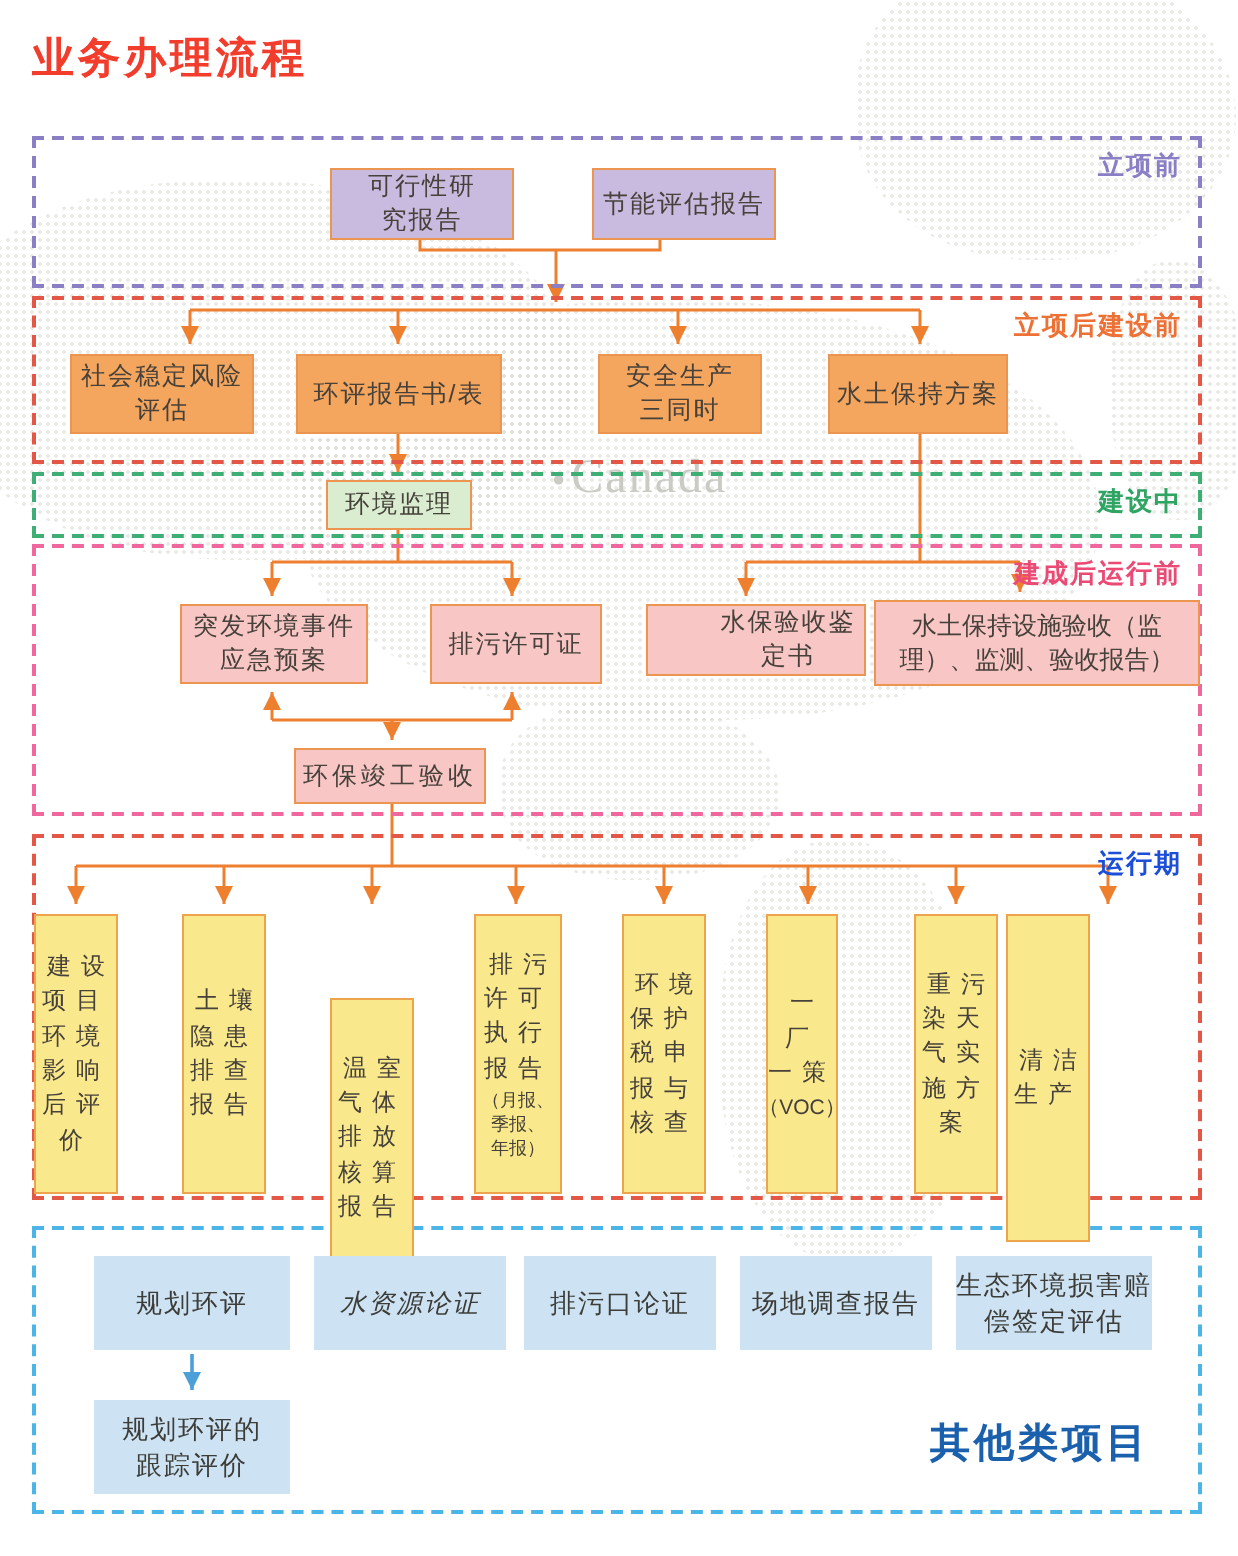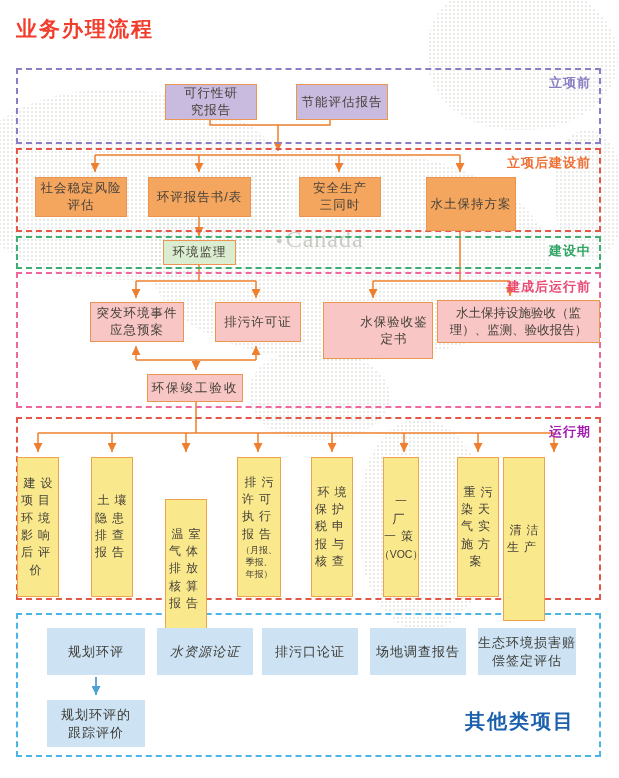--- a/index.html
+++ b/index.html
@@ -29,21 +29,21 @@
   .s3 { top:236px; height:33px;  border:2px dashed #3fae74; }
   .s4 { top:272px; height:136px; border:2px dashed #f0679d; }
   .s5 { top:417px; height:183px; border:2px dashed #e25746; }
   .s6 { top:613px; height:144px; border:2px dashed #4ab5e6; }
 
   .sec-label { position:absolute; top:4px; right:8px; font-size:13px; font-weight:bold; letter-spacing:1px; }
   .s1 .sec-label { color:#8a7ec4; }
   .s2 .sec-label { color:#ed7135; }
   .s3 .sec-label { color:#2fa463; }
   .s4 .sec-label { color:#ea4a74; }
-  .s5 .sec-label { color:#a21caf; }
+  .s5 .sec-label { color:#1d4ed8; }
   .s6 .sec-label { top:auto; right:24px; bottom:20px; font-size:20px; color:#1b60ad; letter-spacing:2px; }
 
   
   .box { position:absolute; z-index:3; display:flex; align-items:center; justify-content:center;
          text-align:center; white-space:pre-line; border:1px solid #ec9551;
          font-size:12.5px; line-height:1.35; color:#46413a; letter-spacing:1px; }
   .purple { background:#c9badf; }
   .orange { background:#f4a55e; }
   .green  { background:#daedd0; }
   .pink   { background:#f8c6c4; }
@@ -145,28 +145,28 @@
 
   <div class="box purple" style="left:165px; top:84px; width:92px; height:36px;">可行性研
 究报告</div>
   <div class="box purple" style="left:296px; top:84px; width:92px; height:36px;">节能评估报告</div>
 
   <div class="box orange" style="left:35px; top:177px; width:92px; height:40px;">社会稳定风险
 评估</div>
   <div class="box orange" style="left:148px; top:177px; width:103px; height:40px;">环评报告书/表</div>
   <div class="box orange" style="left:299px; top:177px; width:82px; height:40px;">安全生产
 三同时</div>
-  <div class="box orange" style="left:426px; top:177px; width:90px; height:54px;text-align:right;">水土保持方案</div>
+  <div class="box orange" style="left:414px; top:177px; width:90px; height:40px;text-align:right;">水土保持方案</div>
 
   <div class="box green" style="left:163px; top:240px; width:73px; height:25px;">环境监理</div>
 
   <div class="box pink" style="left:90px; top:302px; width:94px; height:40px;">突发环境事件
 应急预案</div>
   <div class="box pink" style="left:215px; top:302px; width:86px; height:40px;">排污许可证</div>
-  <div class="box pink" style="left:323px; top:302px; width:110px; height:57px;padding-left:32px;">水保验收鉴定书</div>
+  <div class="box pink" style="left:323px; top:302px; width:110px; height:36px;padding-left:32px;">水保验收鉴定书</div>
   <div class="box pink" style="left:437px; top:300px; width:163px; height:43px; letter-spacing:0;">水土保持设施验收（监
 理）、监测、验收报告）</div>
   <div class="box pink" style="left:147px; top:374px; width:96px; height:28px; letter-spacing:2px;">环保竣工验收</div>
 
   <div class="box yellow" style="left:17px; top:457px; width:42px; height:140px;">
     <span class="v-label">建设
 项目
 环境
 影响
 后评

